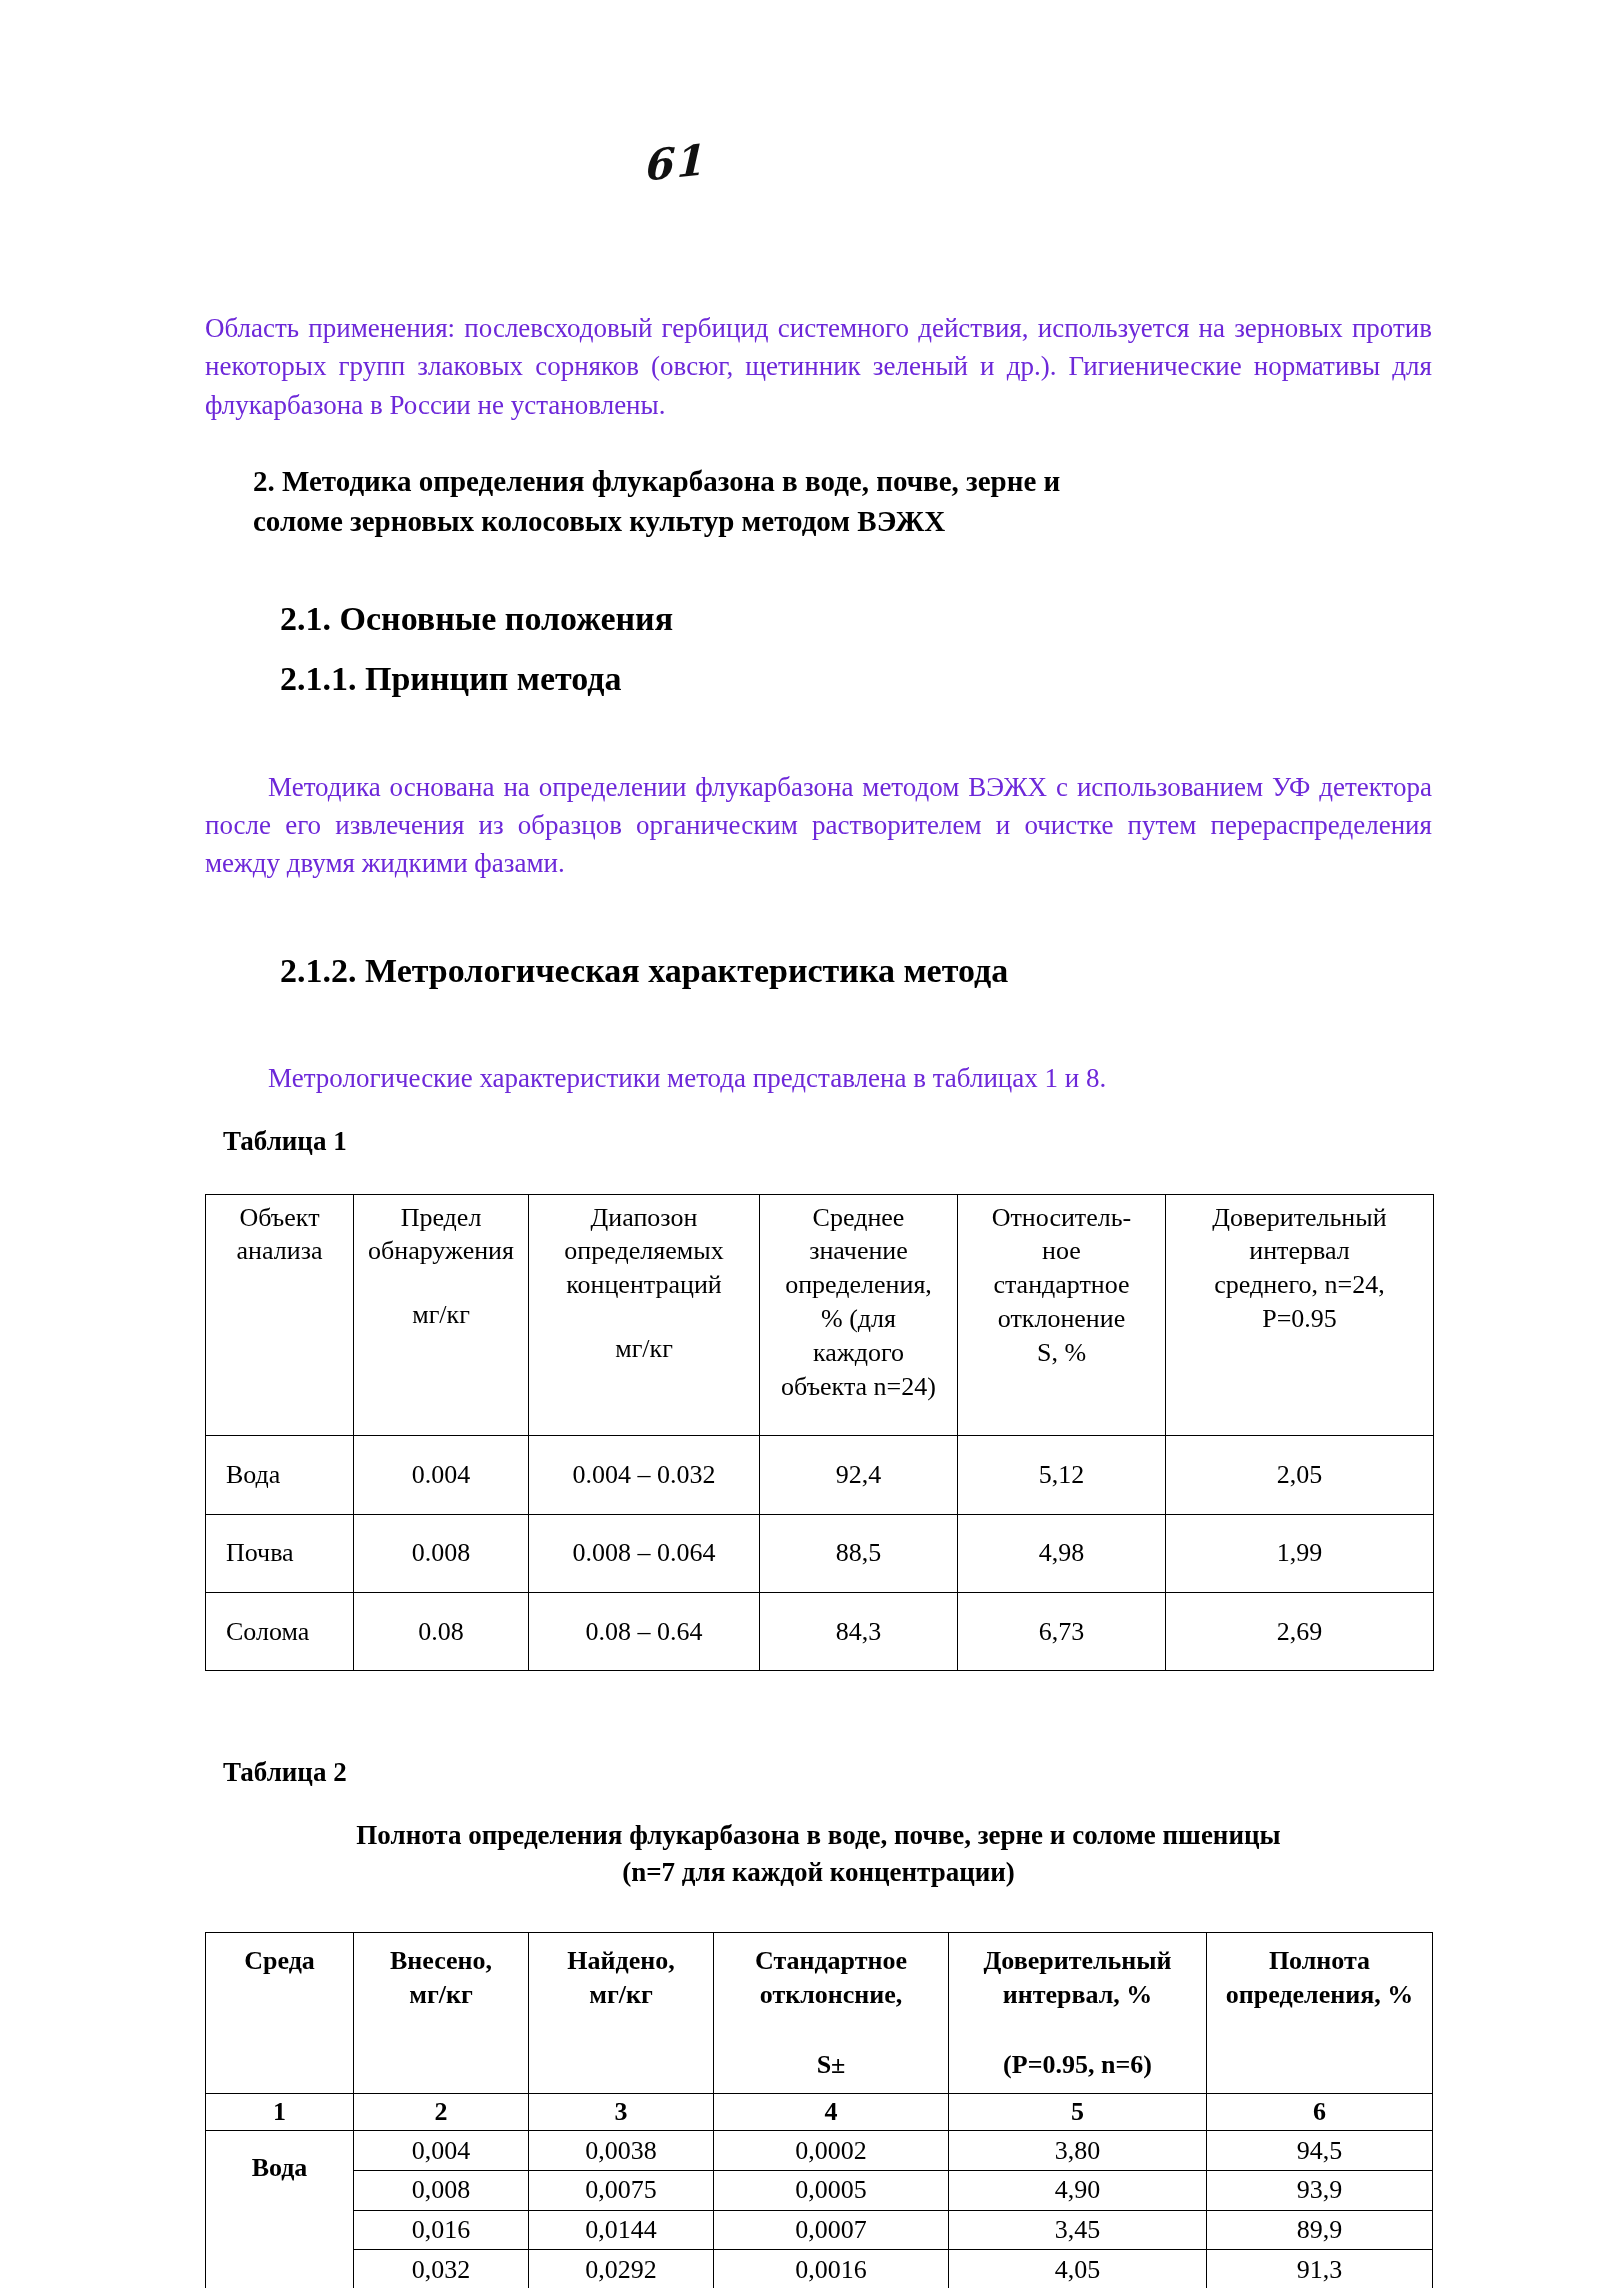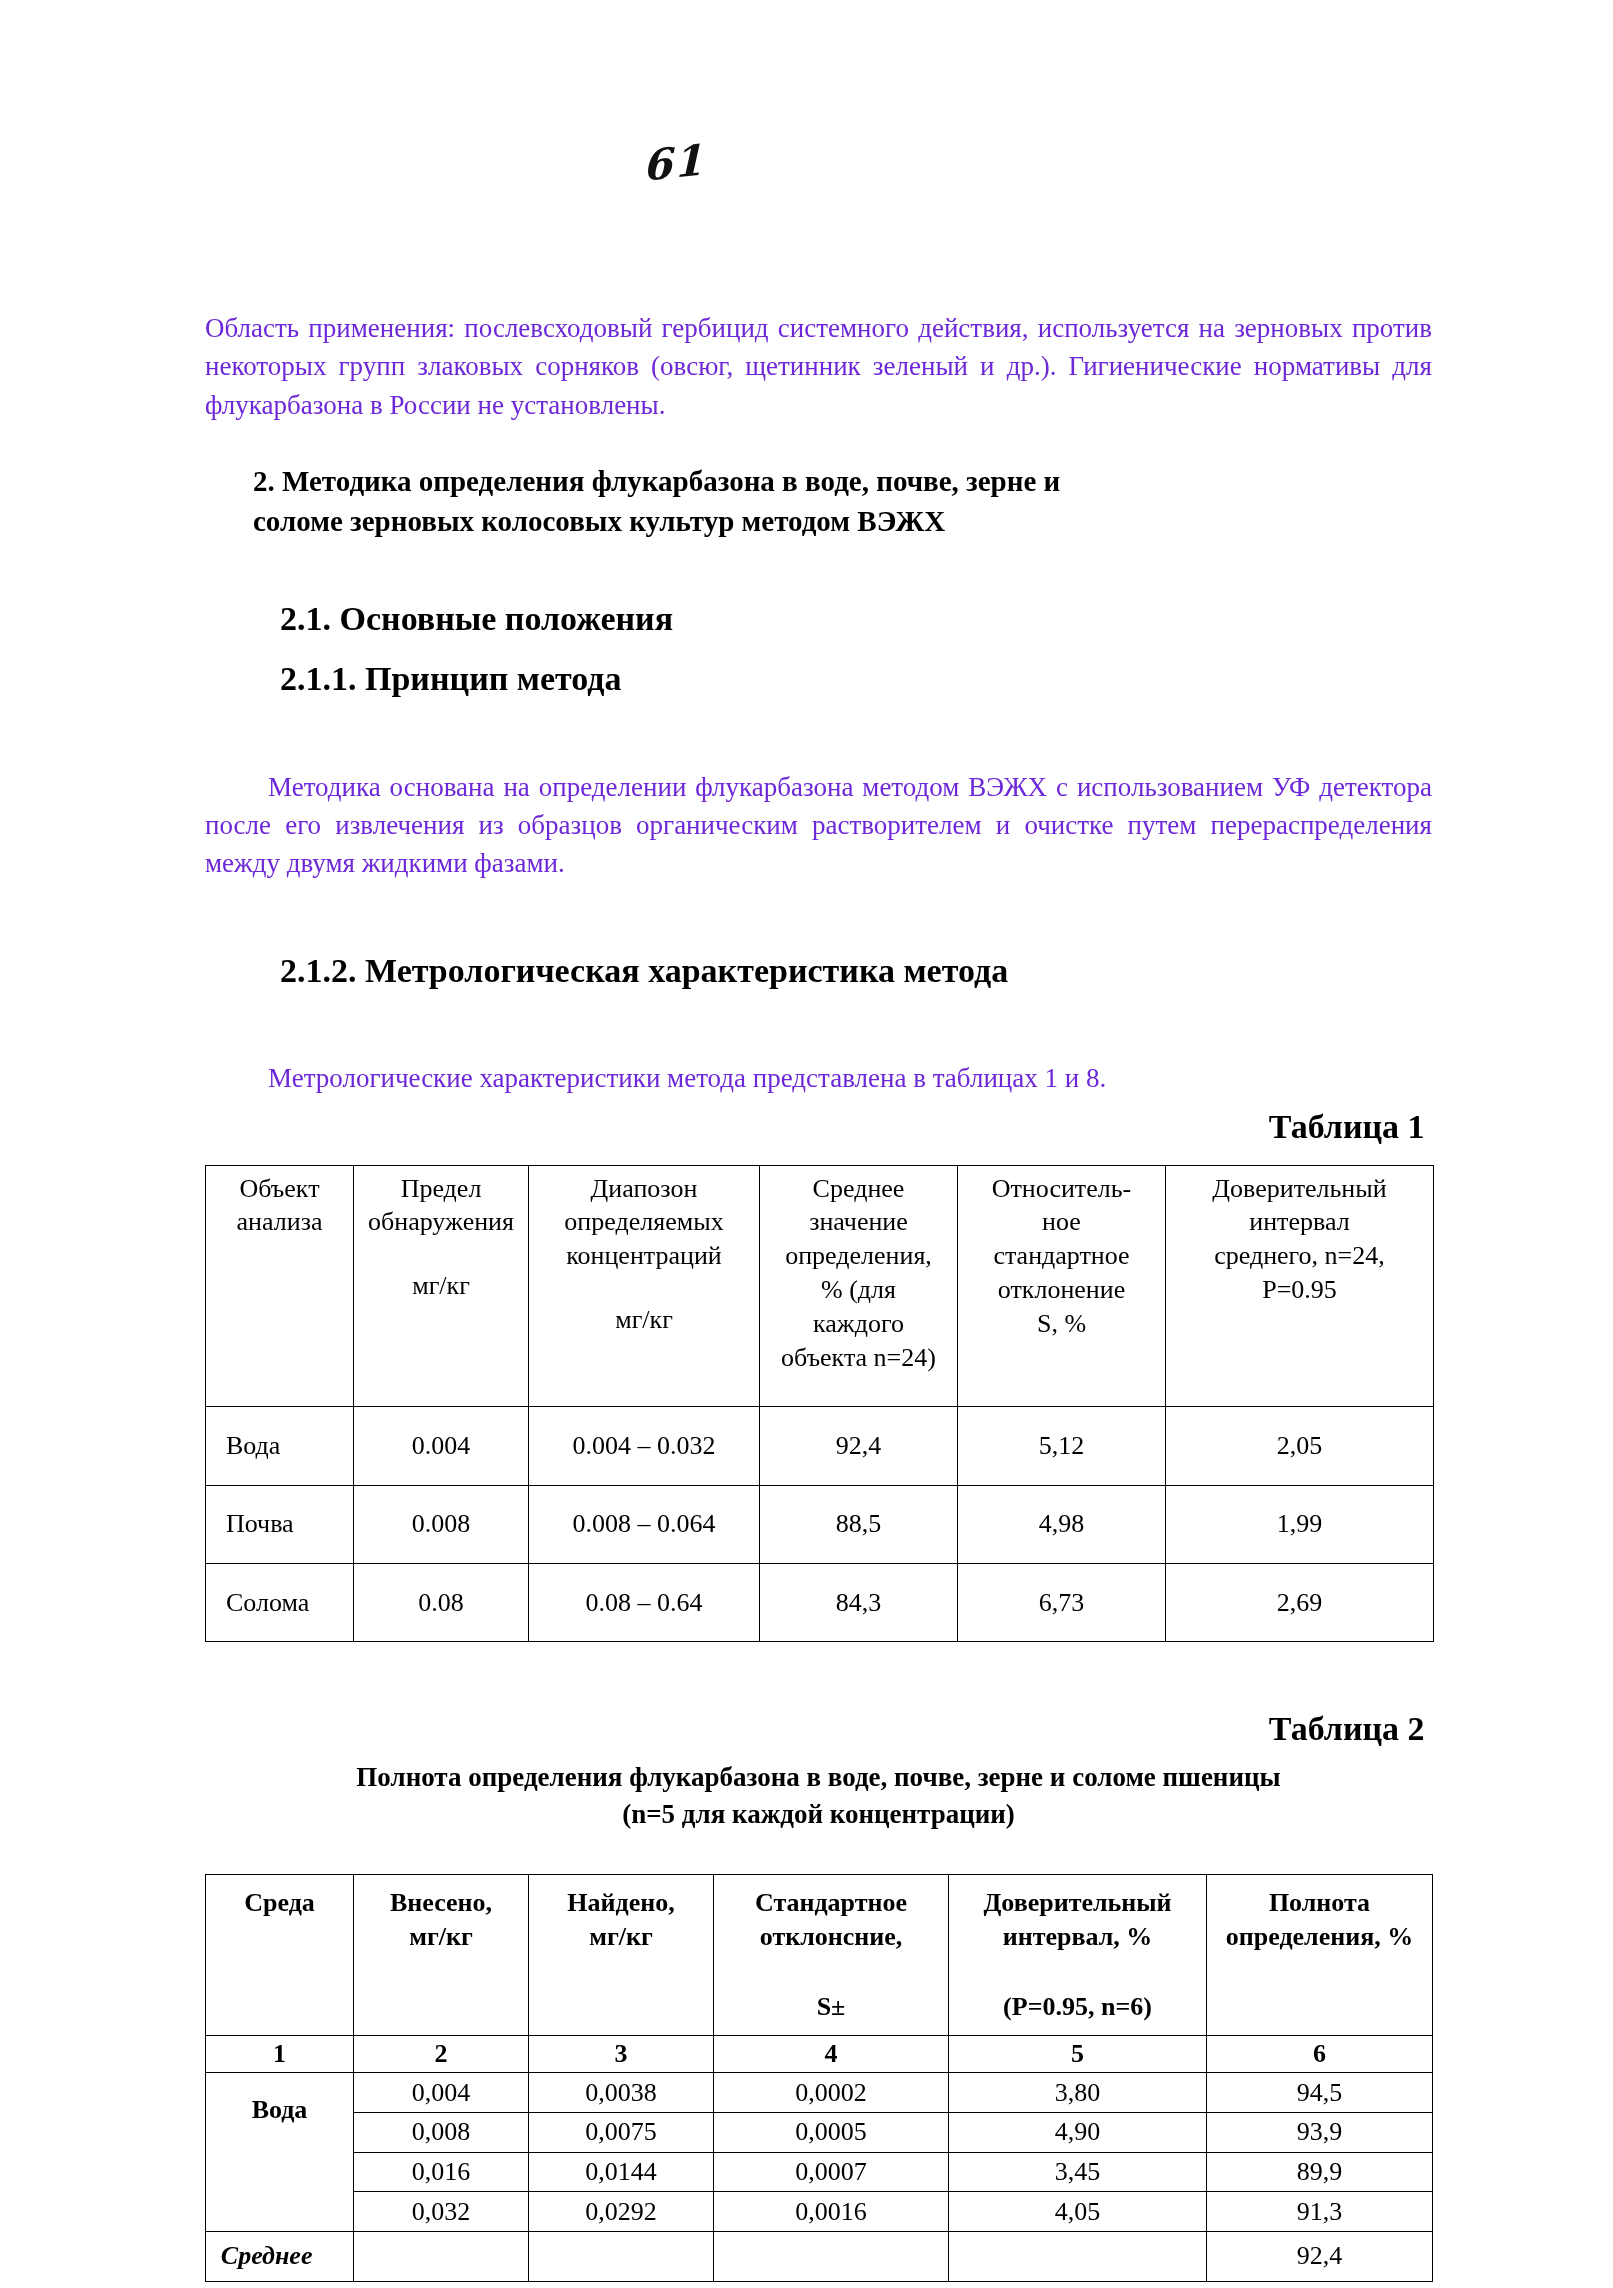--- a/index.html
+++ b/index.html
@@ -74,24 +74,23 @@
     line-height: 1.42;
   }
 
   .sp-12 { height: 11px; }
   .sp-20 { height: 18.5px; }
   .sp-46 { height: 42px; }
   .sp-56 { height: 52px; }
   .sp-74 { height: 68px; }
 
   .table-label {
-    font-size: 34px;
-    font-weight: bold;
-    text-align: right;
-    margin: 0;
+    font-size: 27px;
+    font-weight: bold;
+    margin: 18px;
     padding-right: 7.4px;
   }
 
   .table-caption {
     font-size: 27px;
     font-weight: bold;
     text-align: center;
     line-height: 1.34;
     margin: 0;
   }
@@ -261,21 +260,21 @@
     </table>
 
     <div class="sp-74"></div>
 
     <p class="table-label">Таблица 2</p>
 
     <div class="sp-12"></div>
 
     <p class="table-caption">
       <span>Полнота определения флукарбазона в воде, почве, зерне и соломе пшеницы</span><br>
-      <span>(n=5 для каждой концентрации)</span>
+      <span>(n=7 для каждой концентрации)</span>
     </p>
 
     <div class="sp-46"></div>
 
     <table class="doc-table" id="table2">
       <colgroup>
         <col style="width:148px">
         <col style="width:175px">
         <col style="width:185px">
         <col style="width:235px">

